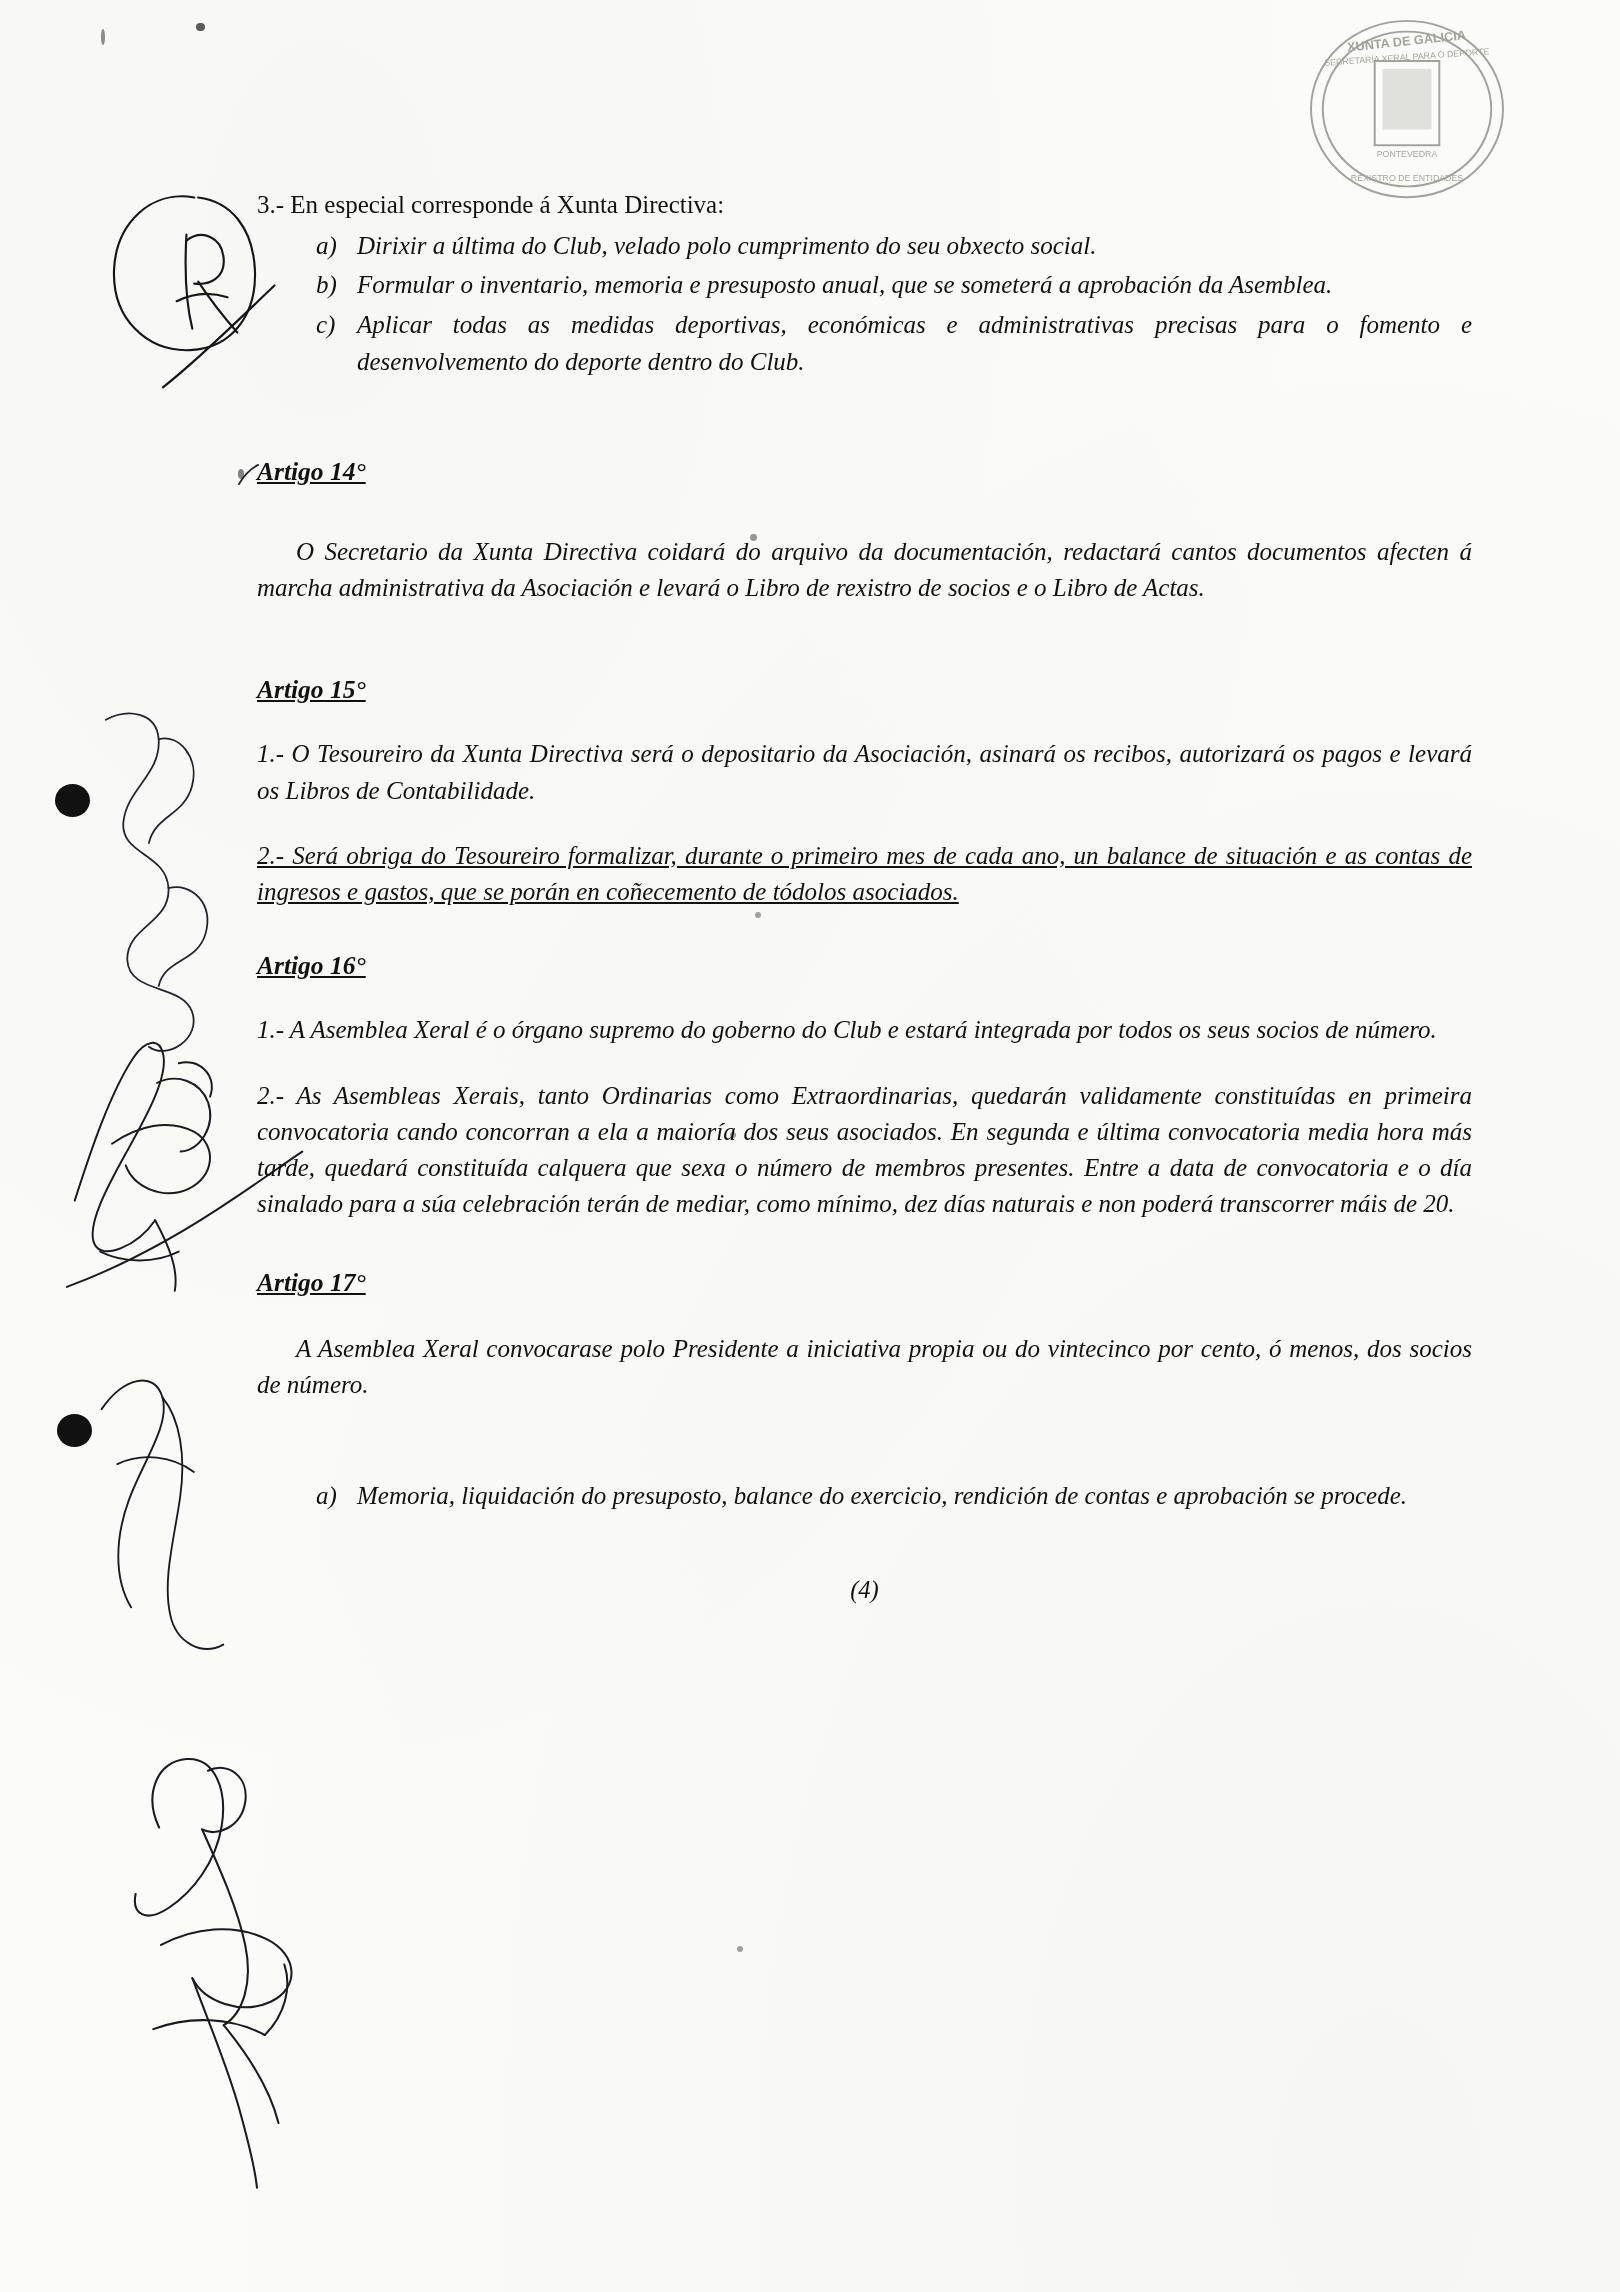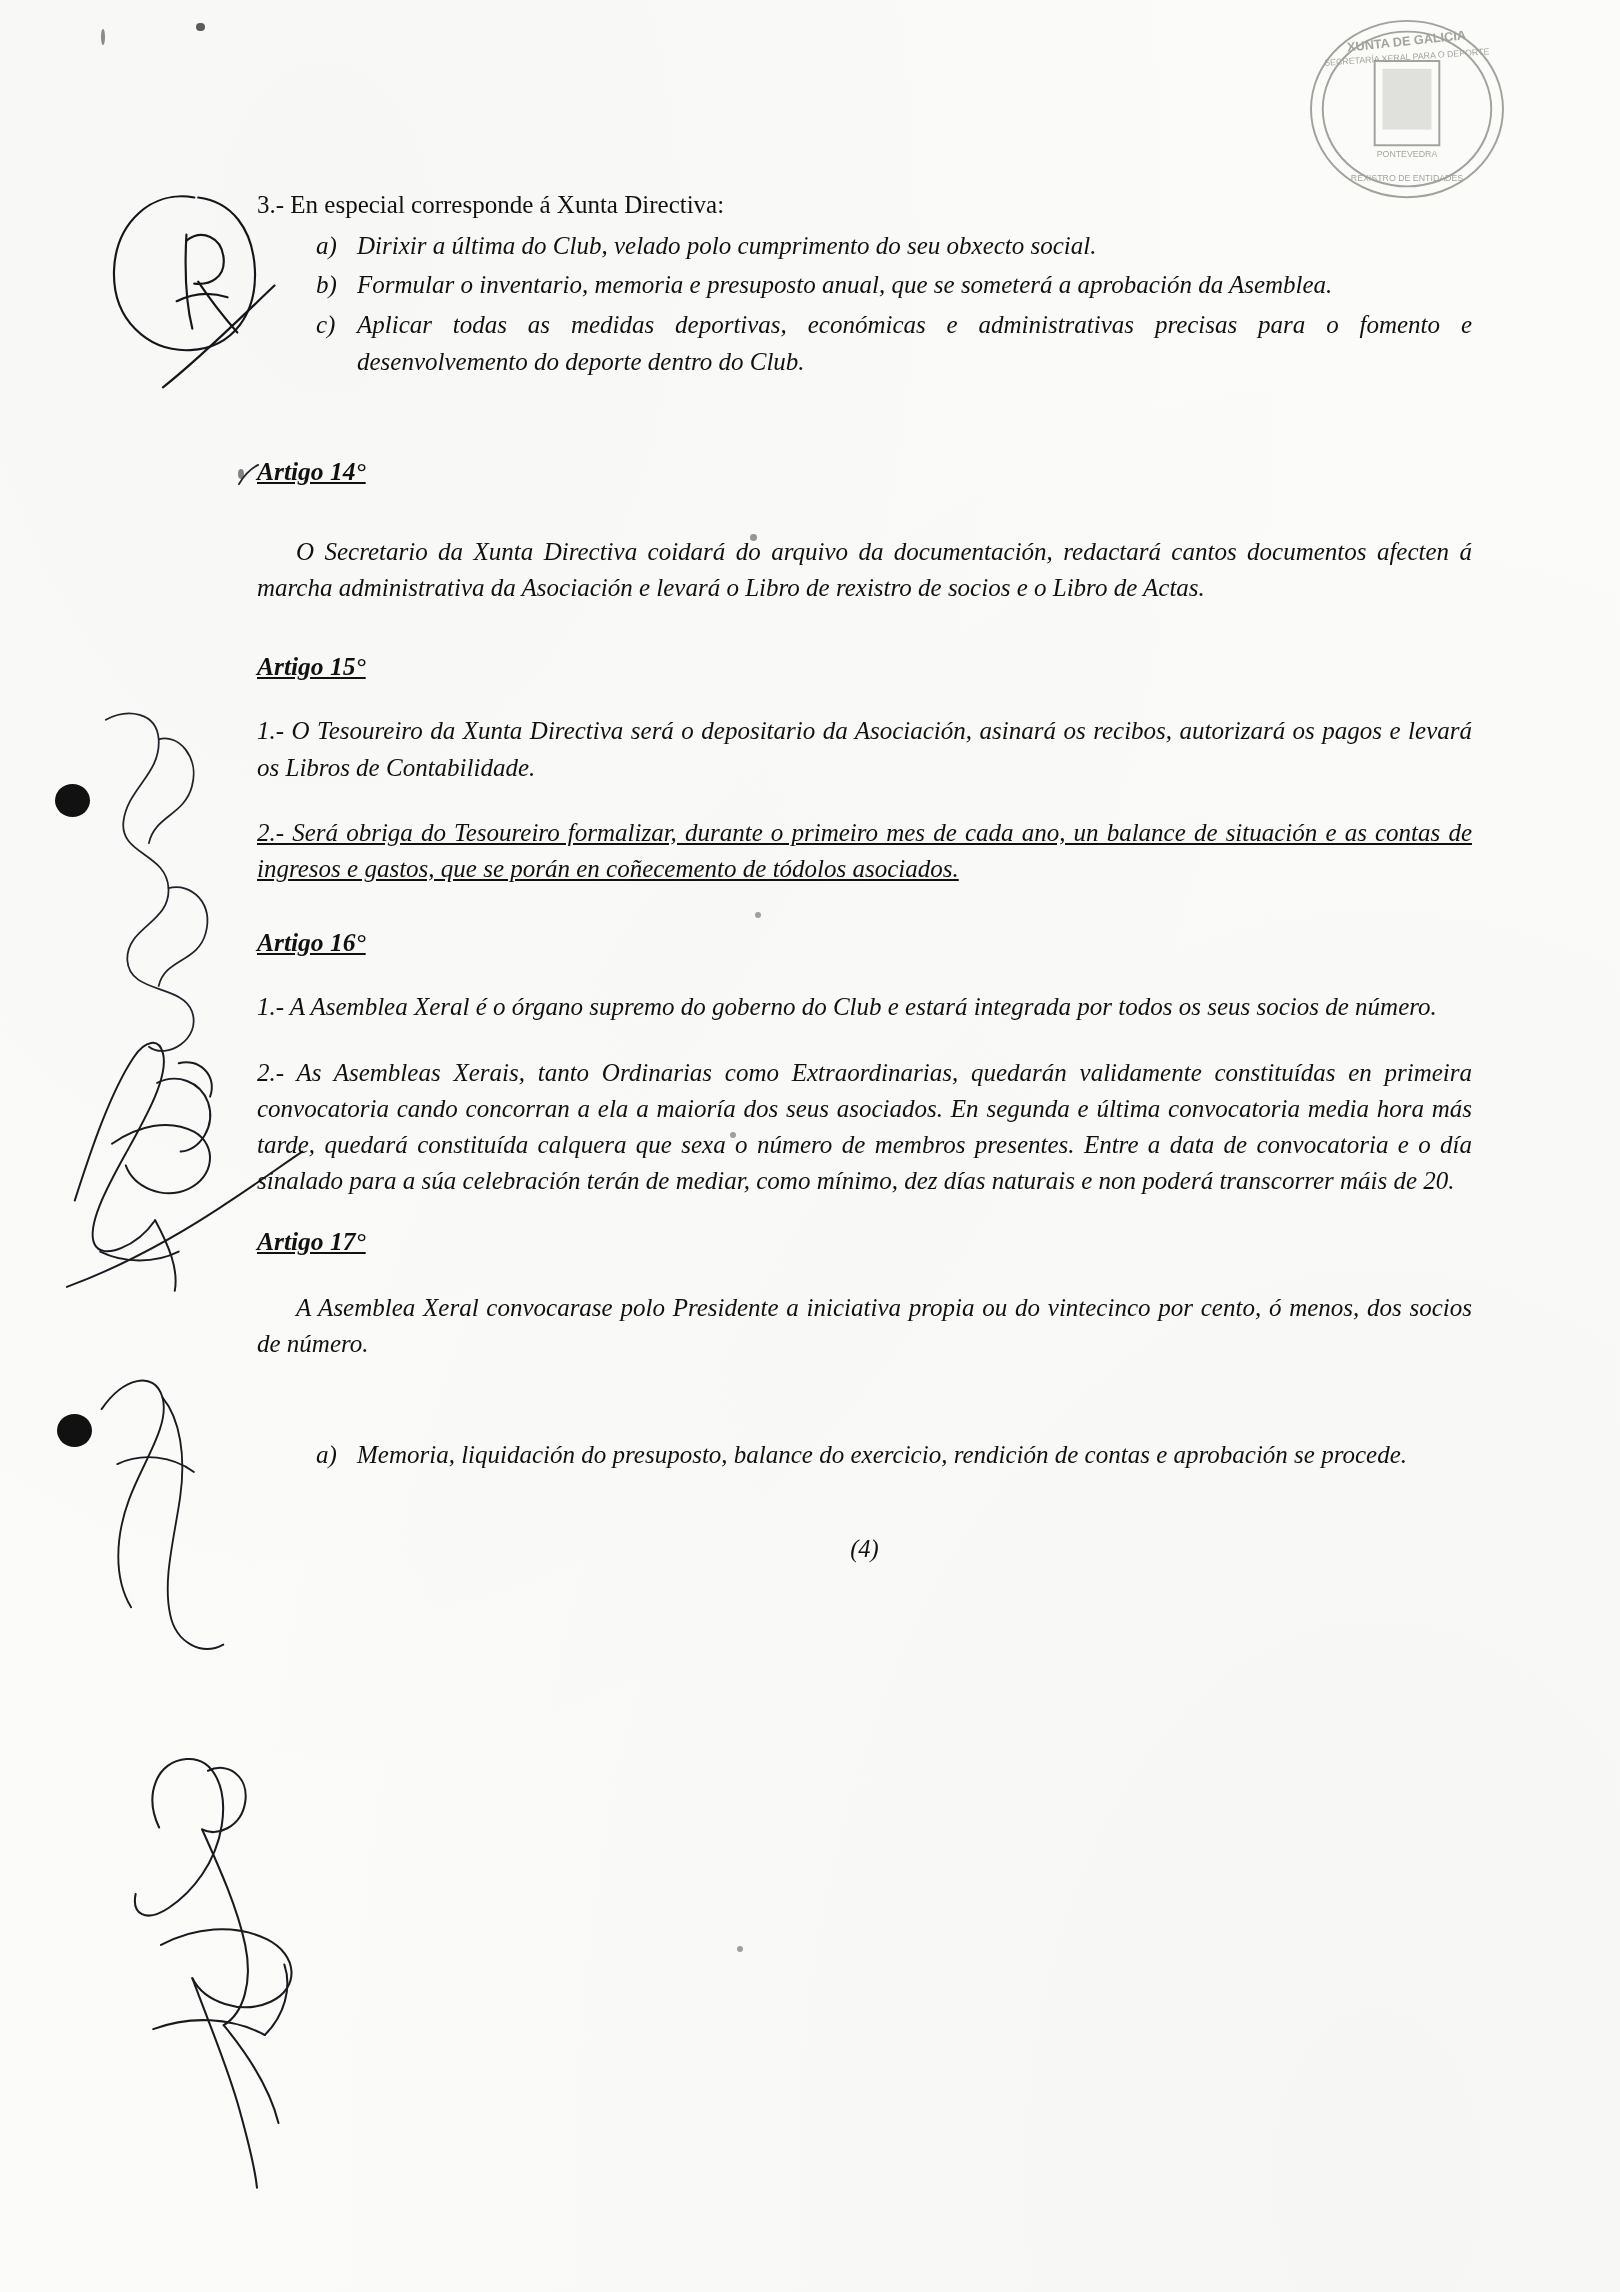--- a/index.html
+++ b/index.html
@@ -253,33 +253,33 @@
           <span>Aplicar todas as medidas deportivas, económicas e administrativas precisas para o fomento e desenvolvemento do deporte dentro do Club.</span>
         </li>
       </ol>
     </div>
 
     <div class="block" style="margin-top:76px;">
       <div class="art-head">Artigo 14°</div>
       <p class="para indent-first" style="margin-top:47px;">O Secretario da Xunta Directiva coidará do arquivo da documentación, redactará cantos documentos afecten á marcha administrativa da Asociación e levará o Libro de rexistro de socios e o Libro de Actas.</p>
     </div>
 
-    <div class="block" style="margin-top:46px;">
+    <div class="block" style="margin-top:69px;">
       <div class="art-head">Artigo 15°</div>
       <p class="para" style="margin-top:31px;">1.- O Tesoureiro da Xunta Directiva será o depositario da Asociación, asinará os recibos, autorizará os pagos e levará os Libros de Contabilidade.</p>
       <p class="para" style="margin-top:29px;text-decoration:underline;">2.- Será obriga do Tesoureiro formalizar, durante o primeiro mes de cada ano, un balance de situación e as contas de ingresos e gastos, que se porán en coñecemento de tódolos asociados.</p>
     </div>
 
     <div class="block" style="margin-top:41px;">
       <div class="art-head">Artigo 16°</div>
       <p class="para" style="margin-top:31px;">1.- A Asemblea Xeral é o órgano supremo do goberno do Club e estará integrada por todos os seus socios de número.</p>
       <p class="para" style="margin-top:29px;">2.- As Asembleas Xerais, tanto Ordinarias como Extraordinarias, quedarán validamente constituídas en primeira convocatoria cando concorran a ela a maioría dos seus asociados. En segunda e última convocatoria media hora más tarde, quedará constituída calquera que sexa o número de membros presentes. Entre a data de convocatoria e o día sinalado para a súa celebración terán de mediar, como mínimo, dez días naturais e non poderá transcorrer máis de 20.</p>
     </div>
 
-    <div class="block" style="margin-top:27px;">
+    <div class="block" style="margin-top:45px;">
       <div class="art-head">Artigo 17°</div>
       <p class="para indent-first" style="margin-top:33px;">A Asemblea Xeral convocarase polo Presidente a iniciativa propia ou do vintecinco por cento, ó menos, dos socios de número.</p>
 
       <ol class="alpha" style="margin-top:74px;">
         <li>
           <span class="marker">a)</span>
           <span>Memoria, liquidación do presuposto, balance do exercicio, rendición de contas e aprobación se procede.</span>
         </li>
       </ol>
     </div>

